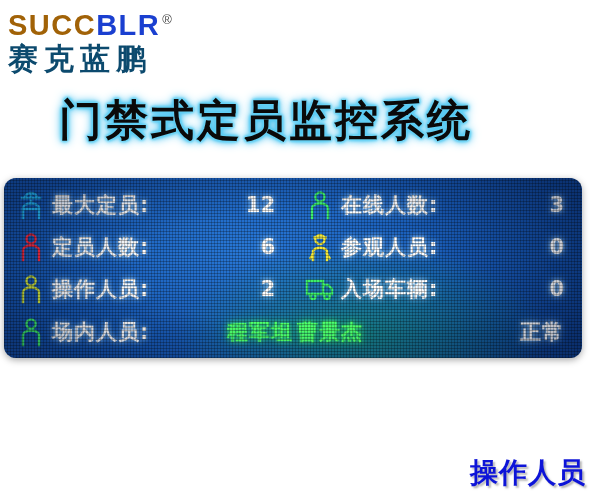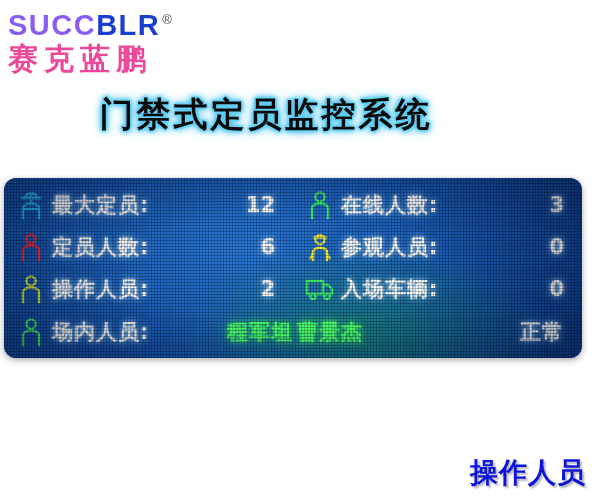--- a/index.html
+++ b/index.html
@@ -25,51 +25,51 @@
   }
   #logo-wordmark {
     font-family: "Liberation Sans", sans-serif;
     font-weight: bold;
     font-size: 29px;
     letter-spacing: 1.5px;
     line-height: 32px;
     white-space: nowrap;
     position: relative;
   }
-  #logo-succ { color: #8b5cf6; }
+  #logo-succ { color: #a16207; }
   #logo-blr  { color: #1a3fd0; }
   #logo-reg {
     font-size: 13px;
     color: #4a4a4a;
     vertical-align: super;
     font-weight: normal;
     letter-spacing: 0;
     margin-left: 2px;
   }
   #logo-cn {
     font-family: "DejaVu Serif", "Liberation Serif", serif;
     font-weight: bold;
     font-size: 30px;
-    color: #ec4899;
+    color: #0c4a6e;
     letter-spacing: 6px;
     line-height: 34px;
     margin-top: 1px;
     white-space: nowrap;
   }
 
   
   #main-title {
     position: absolute;
     left: 0;
     top: 92px;
     width: 532px;
     text-align: center;
     font-family: "DejaVu Sans", "Liberation Sans", sans-serif;
     font-weight: bold;
-    font-size: 34px;
+    font-size: 43px;
     letter-spacing: 3px;
     color: #0a0a0a;
     text-shadow:
       0 0 2px #7fdcf7,
       0 0 4px #5ccdf5,
       0 0 7px #3fc0f0,
       0 0 11px #2bb4ea,
       -1px 0 3px #8ee3f9,
       1px 0 3px #8ee3f9,
       0 -1px 3px #8ee3f9,

